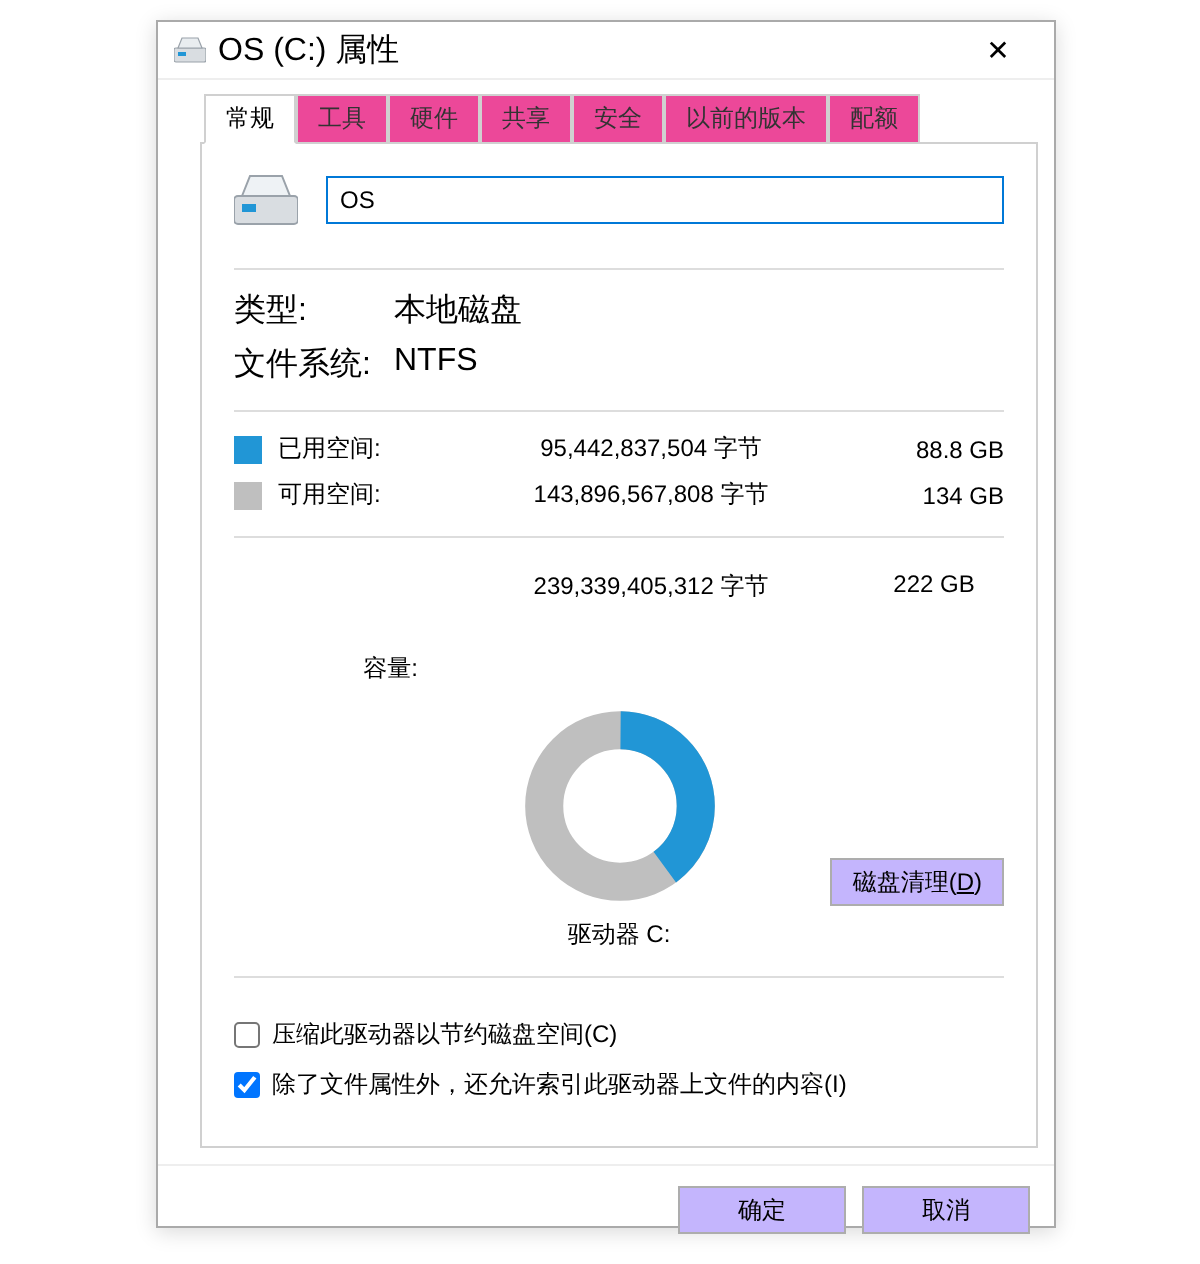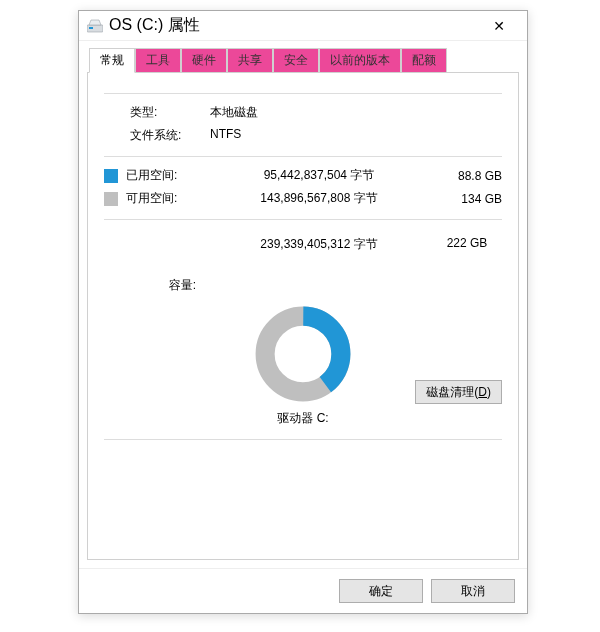--- a/index.html
+++ b/index.html
@@ -42,21 +42,21 @@
       width: 40px;
       height: 28px;
       display: flex;
       align-items: center;
       justify-content: center;
       font-size: 14px;
       cursor: default;
     }
     .content {
       flex: 1;
-      padding: 6px 8px 8px 8px;
+      padding: 6px 8px 8px 21px;
       display: flex;
       flex-direction: column;
     }
     .tabstrip {
       display: flex;
       position: relative;
       top: 1px;
       padding-left: 2px;
     }
     .tab {
@@ -106,23 +106,22 @@
       font-family: inherit;
       outline: none;
     }
     hr.sep {
       border: none;
       border-top: 1px solid #ddd;
       margin: 6px 0 10px 0;
     }
     .kv {
       display: flex;
-      font-size: 12px;
+      font-size: 16px;
       margin-bottom: 6px;
-      margin-left: 26px;
     }
     .kv .k { width: 80px; }
     .usage-row {
       display: flex;
       align-items: center;
       font-size: 12px;
       margin-bottom: 6px;
     }
     .swatch {
       width: 14px;
@@ -167,21 +166,21 @@
     .cleanup-btn {
       position: absolute;
       right: 0;
       bottom: 0;
     }
     .btn {
       min-width: 84px;
       height: 24px;
       font-size: 12px;
       font-family: inherit;
-      background: #e5e5e5;
+      background: #c4b5fd;
       border: 1px solid #adadad;
       padding: 0 10px;
       cursor: default;
     }
     .btn:disabled {
       color: #a0a0a0;
       background: #efefef;
       border-color: #d0d0d0;
     }
     .checks {
@@ -234,20 +233,30 @@
       <div class="tab">工具</div>
       <div class="tab">硬件</div>
       <div class="tab">共享</div>
       <div class="tab">安全</div>
       <div class="tab">以前的版本</div>
       <div class="tab">配额</div>
     </div>
 
     <div class="panel">
 
+      <div class="namerow">
+        <span class="drive-icon-large">
+          <svg viewBox="0 0 32 28" width="32" height="28">
+            <rect x="0" y="12" width="32" height="14" rx="2" fill="#d9dde1" stroke="#9aa2aa" stroke-width="1"></rect>
+            <rect x="4" y="16" width="7" height="4" fill="#2196d6"></rect>
+            <path d="M4 12 L8 2 L24 2 L28 12 Z" fill="#eef2f5" stroke="#9aa2aa" stroke-width="1"></path>
+          </svg>
+        </span>
+        <input class="name-input" type="text" value="OS" style="">
+      </div>
 
       <hr class="sep">
 
       <div class="kv">
         <span class="k">类型:</span>
         <span>本地磁盘</span>
       </div>
       <div class="kv">
         <span class="k">文件系统:</span>
         <span>NTFS</span>
@@ -284,20 +293,30 @@
           </svg>
           <button class="btn cleanup-btn">
             <span>磁盘清理(<span class="underline-accel">D</span>)</span>
           </button>
         </div>
         <div class="drive-label">驱动器 C:</div>
       </div>
 
       <hr class="sep">
 
+      <div class="checks">
+        <label class="check-row">
+          <input type="checkbox" style="">
+          <span>压缩此驱动器以节约磁盘空间(C)</span>
+        </label>
+        <label class="check-row">
+          <input type="checkbox" checked="" style="">
+          <span>除了文件属性外，还允许索引此驱动器上文件的内容(I)</span>
+        </label>
+      </div>
 
     </div>
   </div>
 
   <div class="button-bar">
     <button class="btn">确定</button>
     <button class="btn">取消</button>
   </div>
 
 </div>

